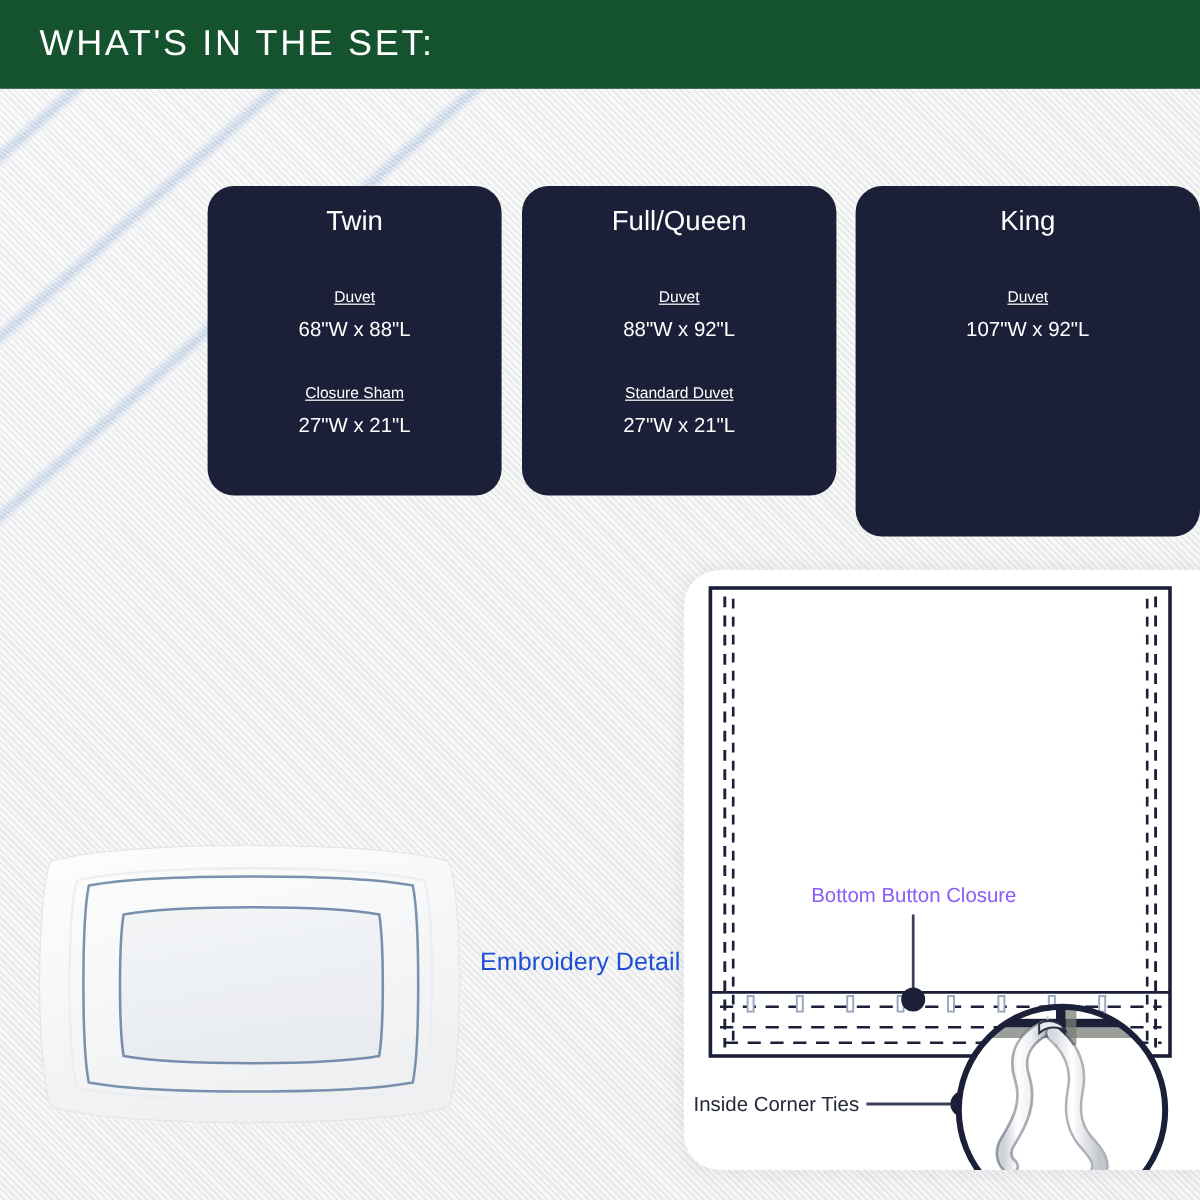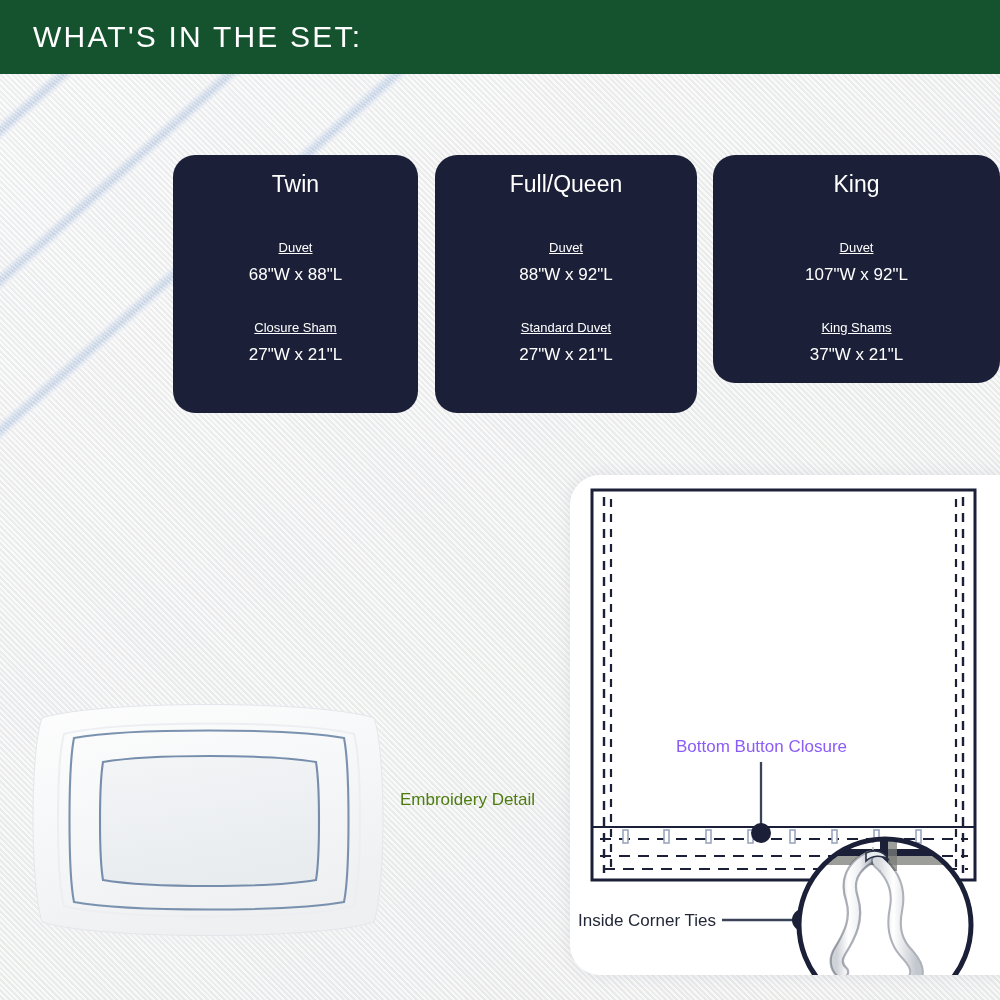--- a/index.html
+++ b/index.html
@@ -80,34 +80,34 @@
   }
   .card {
     background: #1b2038;
     border-radius: 22px;
     color: #ffffff;
     text-align: center;
     padding: 16px 10px 18px;
   }
   .card.c0 { width: 245px; height: 258px; margin-left: 42px; }
   .card.c1 { width: 262px; height: 258px; margin-left: 17px; }
-  .card.c2 { width: 287px; height: 228px; margin-left: 16px; }
+  .card.c2 { width: 287px; height: 292px; margin-left: 16px; }
   .card-title { font-size: 23px; font-weight: 400; margin-bottom: 36px; }
   .card-item { margin-bottom: 26px; }
   .card-item:last-child { margin-bottom: 0; }
   .item-name { font-size: 13px; line-height: 27px; text-decoration: underline; }
   .item-size { font-size: 17px; line-height: 27px; }
 
   
   .sham-wrap { position: absolute; left: 18px; top: 672px; width: 380px; height: 290px; z-index: 3; }
 
   
   .embroidery-label {
     position: absolute; left: 400px; top: 790px;
-    font-size: 17px; color: #4d7c0f; z-index: 5;
+    font-size: 21px; color: #1d4ed8; z-index: 5;
     white-space: nowrap;
   }
 
   
   .panel {
     position: absolute; left: 570px; top: 475px;
     width: 432px; height: 500px;
     background: #ffffff;
     border-radius: 30px 0 0 30px;
     z-index: 4;
@@ -166,24 +166,20 @@
         <div class="item-name">Standard Duvet</div>
         <div class="item-size">27"W x 21"L</div>
       </div>
     </div>
 
     <div class="card c2">
       <div class="card-title">King</div>
       <div class="card-item">
         <div class="item-name">Duvet</div>
         <div class="item-size">107"W x 92"L</div>
-      </div>
-      <div class="card-item">
-        <div class="item-name">King Shams</div>
-        <div class="item-size">37"W x 21"L</div>
       </div>
     </div>
 
   </div>
 
   <div class="sham-wrap">
     <svg width="380" height="290" viewBox="0 0 380 290">
       <defs>
         <linearGradient id="shamFace" x1="0" y1="0" x2="0.4" y2="1">
           <stop offset="0%" stop-color="#fdfdfd"></stop>

